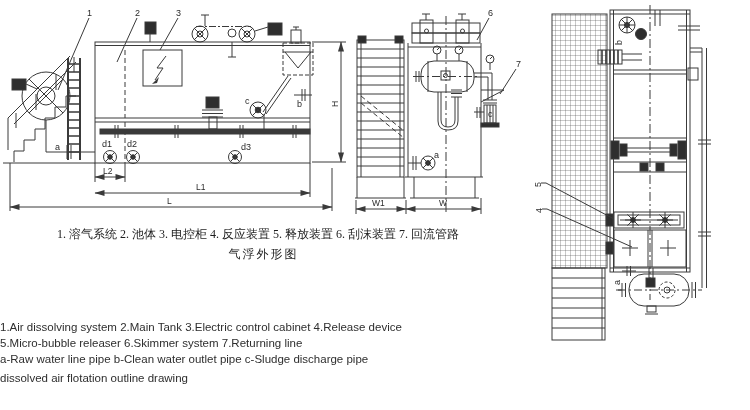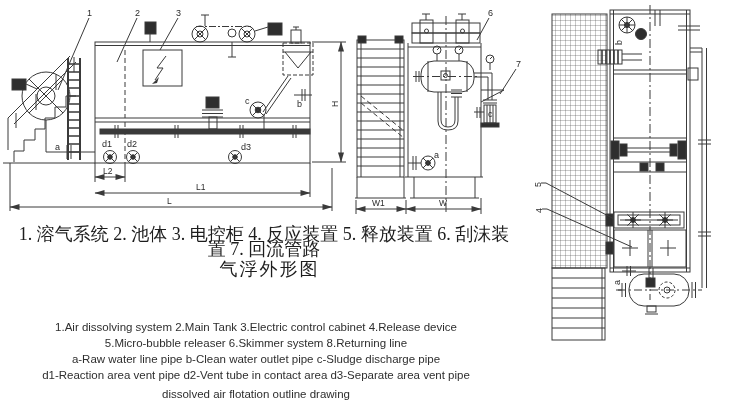--- a/index.html
+++ b/index.html
@@ -1,23 +1,23 @@
 <!DOCTYPE html>
 <html><head>
 <meta charset="utf-8">
 <style>
   html,body{margin:0;padding:0;background:#fff;}
   #canvas{position:relative;width:750px;height:410px;background:#ffffff;overflow:hidden;
           font-family:"Liberation Sans",sans-serif;}
   #drawing{position:absolute;left:0;top:0;}
-  .legend-cn{position:absolute;left:16px;top:227px;width:496px;text-align:center;
-             color:#1d1d1d;font-size:18px;line-height:15px;
+  .legend-cn{position:absolute;left:10px;top:227px;width:496px;text-align:center;
+             color:#1d1d1d;font-size:12px;line-height:15px;
              font-family:"Liberation Serif","DejaVu Serif",serif;}
   .legend-cn .cn-title{margin-top:5px;letter-spacing:2px;margin-left:11px;}
-  .legend-en{position:absolute;left:0;top:319px;width:512px;text-align:center;
+  .legend-en{position:absolute;left:0;top:319px;width:512px;
              color:#2e2e2e;font-size:11.5px;line-height:16px;
              font-family:"Liberation Sans","DejaVu Sans",sans-serif;}
   .legend-en .en-title{margin-top:3px;}
   svg text{font-family:"Liberation Sans","DejaVu Sans",sans-serif;fill:#2a2a2a;stroke:none;}
   .lbl{font-size:9px;}
   .dim{font-size:8.5px;}
 </style>
 </head>
 <body>
 
@@ -392,19 +392,18 @@
   </g>
 </svg>
 
   <div class="legend-cn">
     <div>1. 溶气系统 2. 池体 3. 电控柜 4. 反应装置 5. 释放装置 6. 刮沫装置 7. 回流管路</div>
     <div class="cn-title">气浮外形图</div>
   </div>
 
   <div class="legend-en">
     <div>1.Air dissolving system 2.Main Tank 3.Electric control cabinet 4.Release device</div>
-    <div>5.Micro-bubble releaser 6.Skimmer system 8.Returning line</div>
+    <div>5.Micro-bubble releaser 6.Skimmer system 7.Returning line</div>
     <div>a-Raw water line pipe b-Clean water outlet pipe c-Sludge discharge pipe</div>
-    <div>d1-Reaction area vent pipe d2-Vent tube in contact area d3-Separate area vent pipe</div>
     <div class="en-title">dissolved air flotation outline drawing</div>
   </div>
 
 </div>
 
 </body></html>

